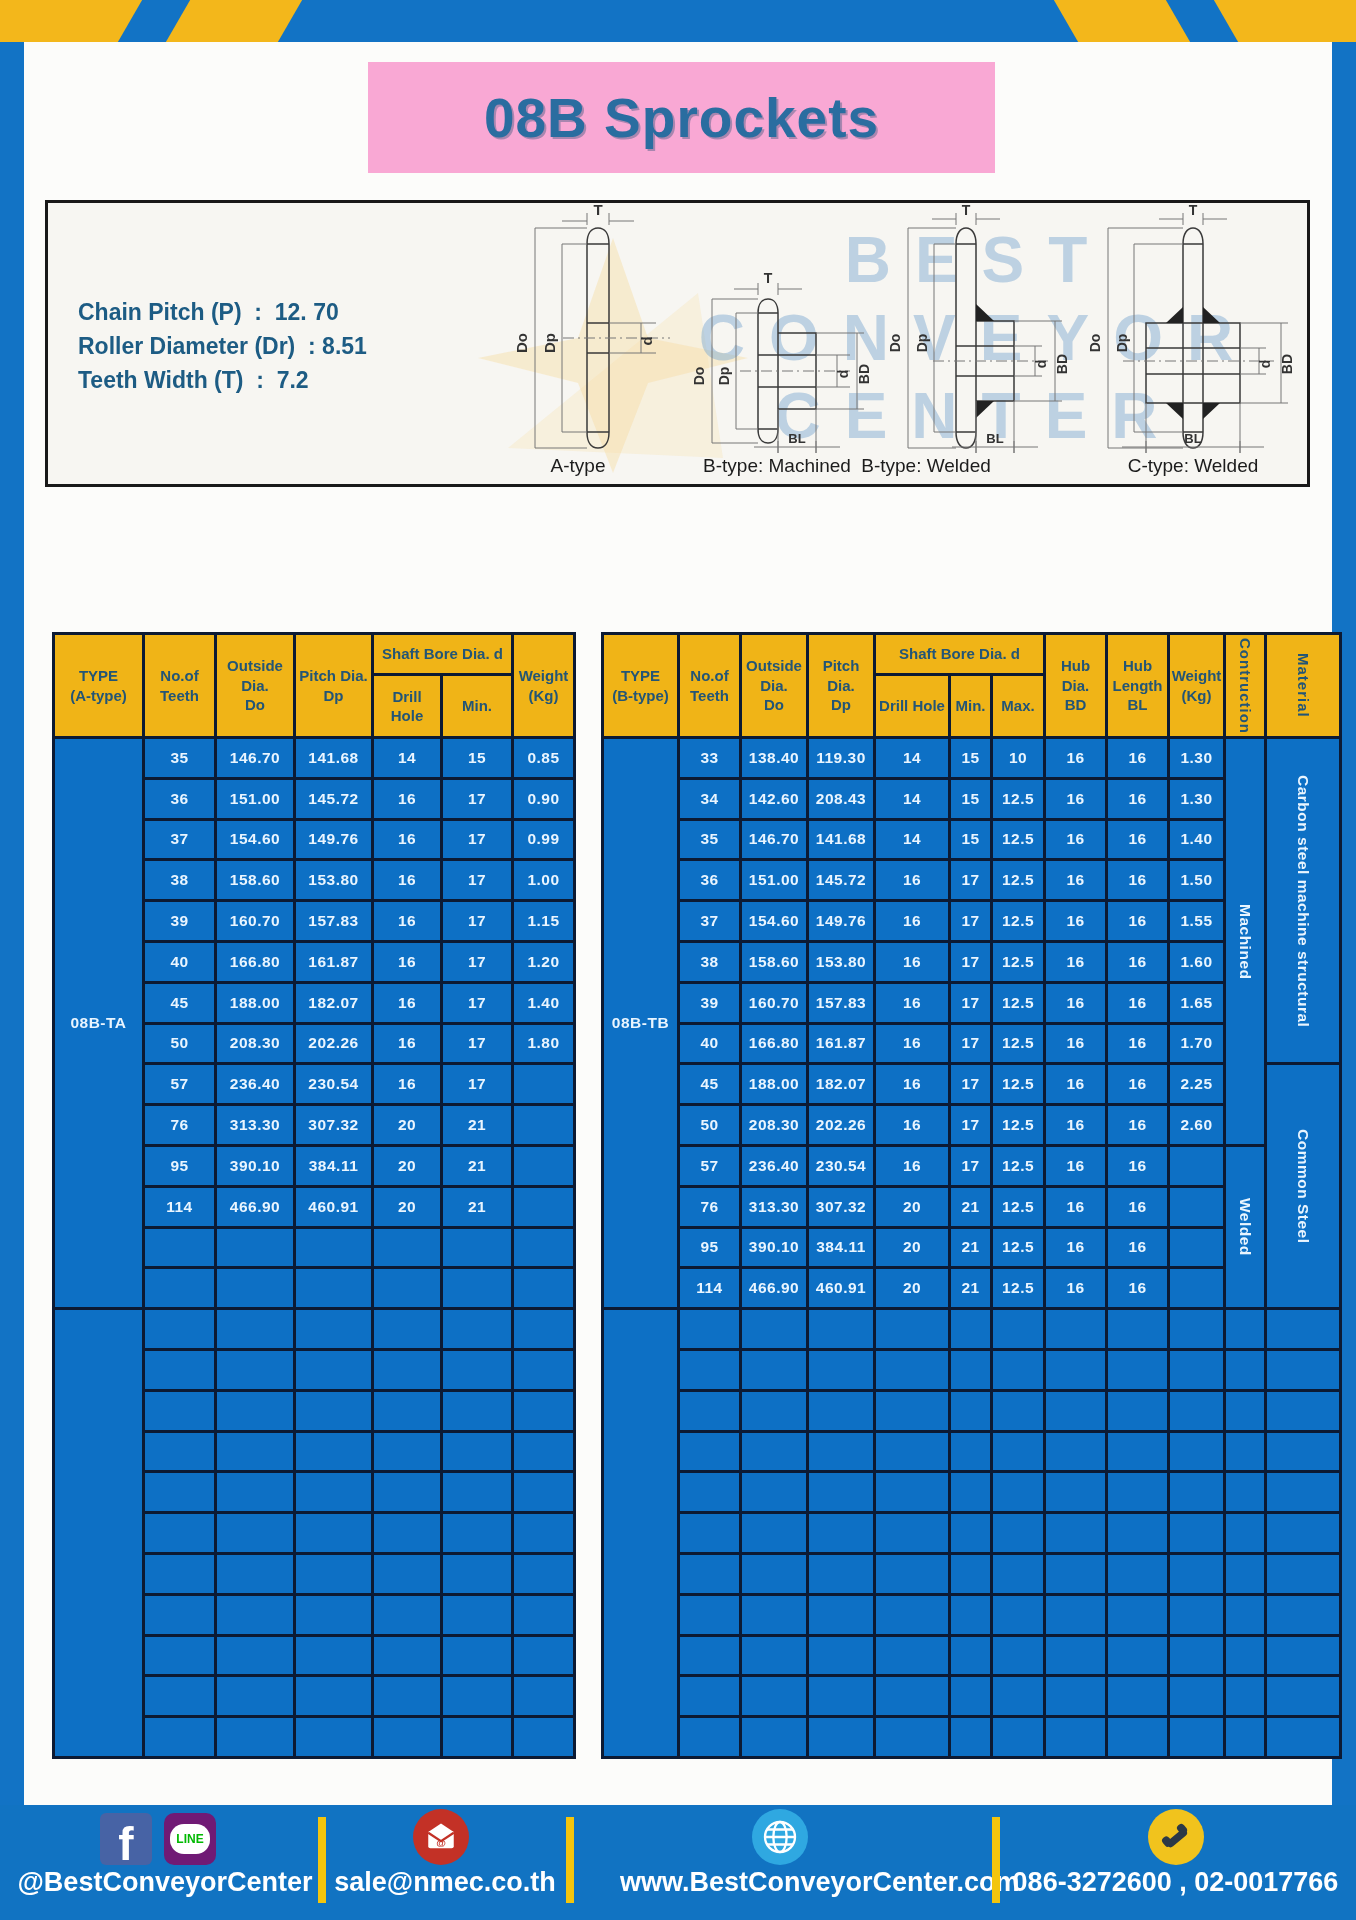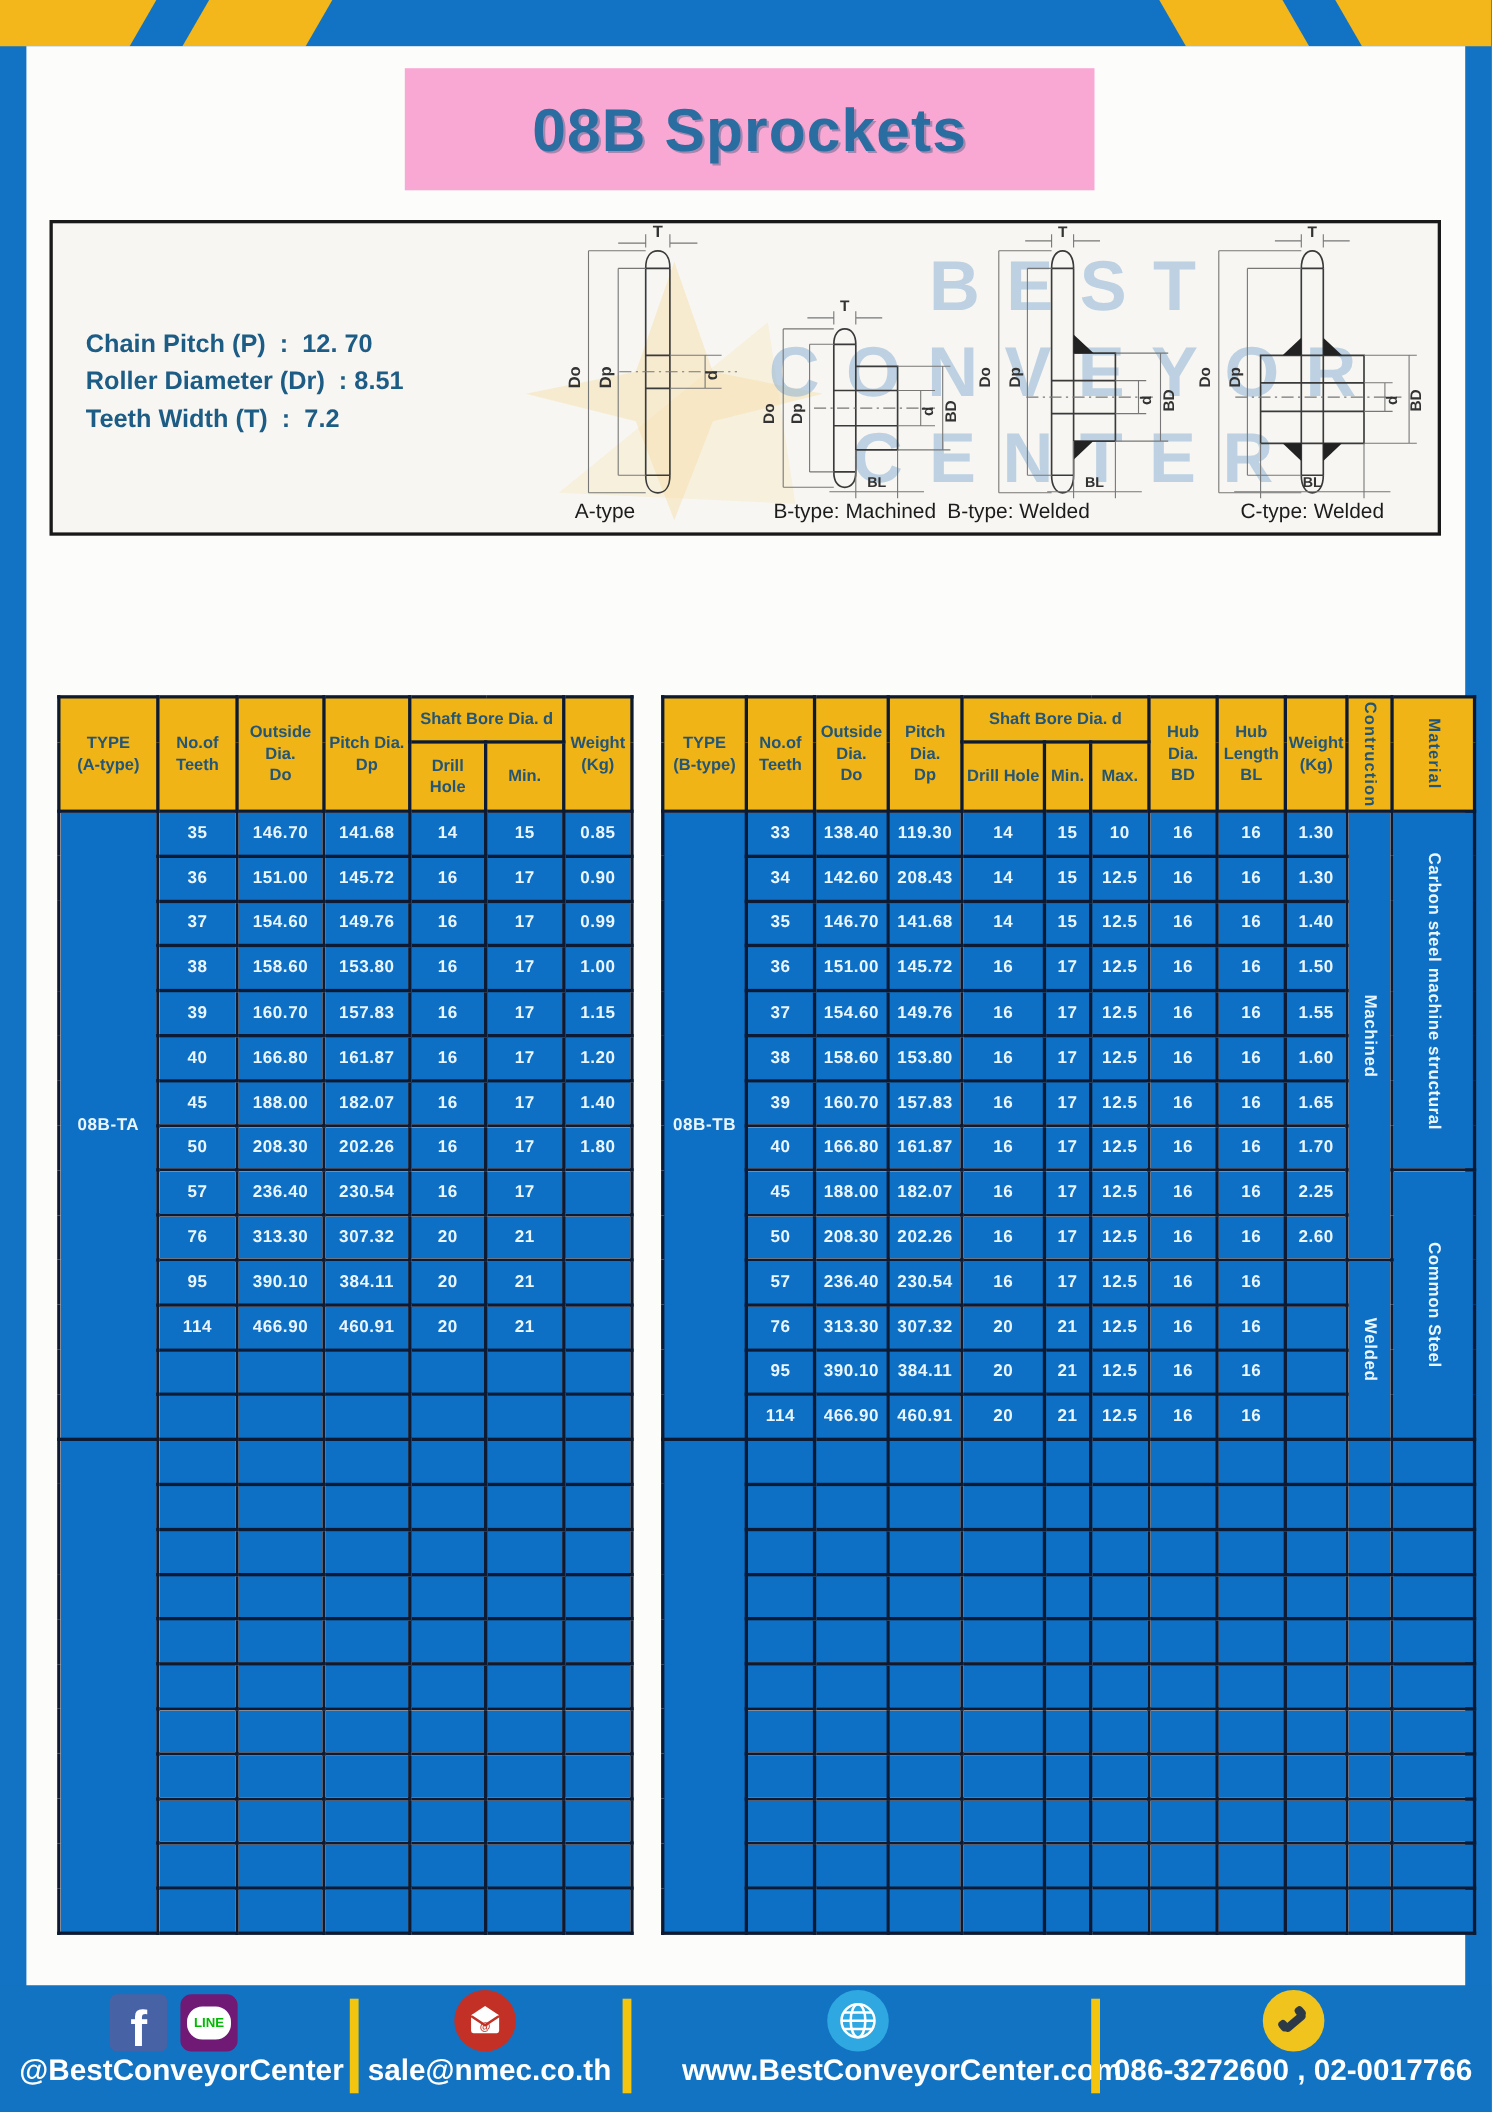--- a/index.html
+++ b/index.html
@@ -201,21 +201,21 @@
           <text x="1145" y="12">T</text>
           <text x="1052" y="140" transform="rotate(-90 1052 140)">Do</text>
           <text x="1079" y="140" transform="rotate(-90 1079 140)">Dp</text>
           <text x="1222" y="161" transform="rotate(-90 1222 161)">d</text>
           <text x="1244" y="161" transform="rotate(-90 1244 161)">BD</text>
           <text x="1145" y="240" font-size="13">BL</text>
         </g>
       </g>
     </svg>
 
-    <div class="caption" style="left:502px">A-type</div>
+    <div class="caption" style="left:530px">A-type</div>
     <div class="caption" style="left:729px">B-type: Machined</div>
     <div class="caption" style="left:878px">B-type: Welded</div>
     <div class="caption" style="left:1145px">C-type: Welded</div>
   </div>
 
   <table class="spec" id="table-left">
     <colgroup>
         <col style="width: 90px;">
         <col style="width: 72px;">
         <col style="width: 79px;">

